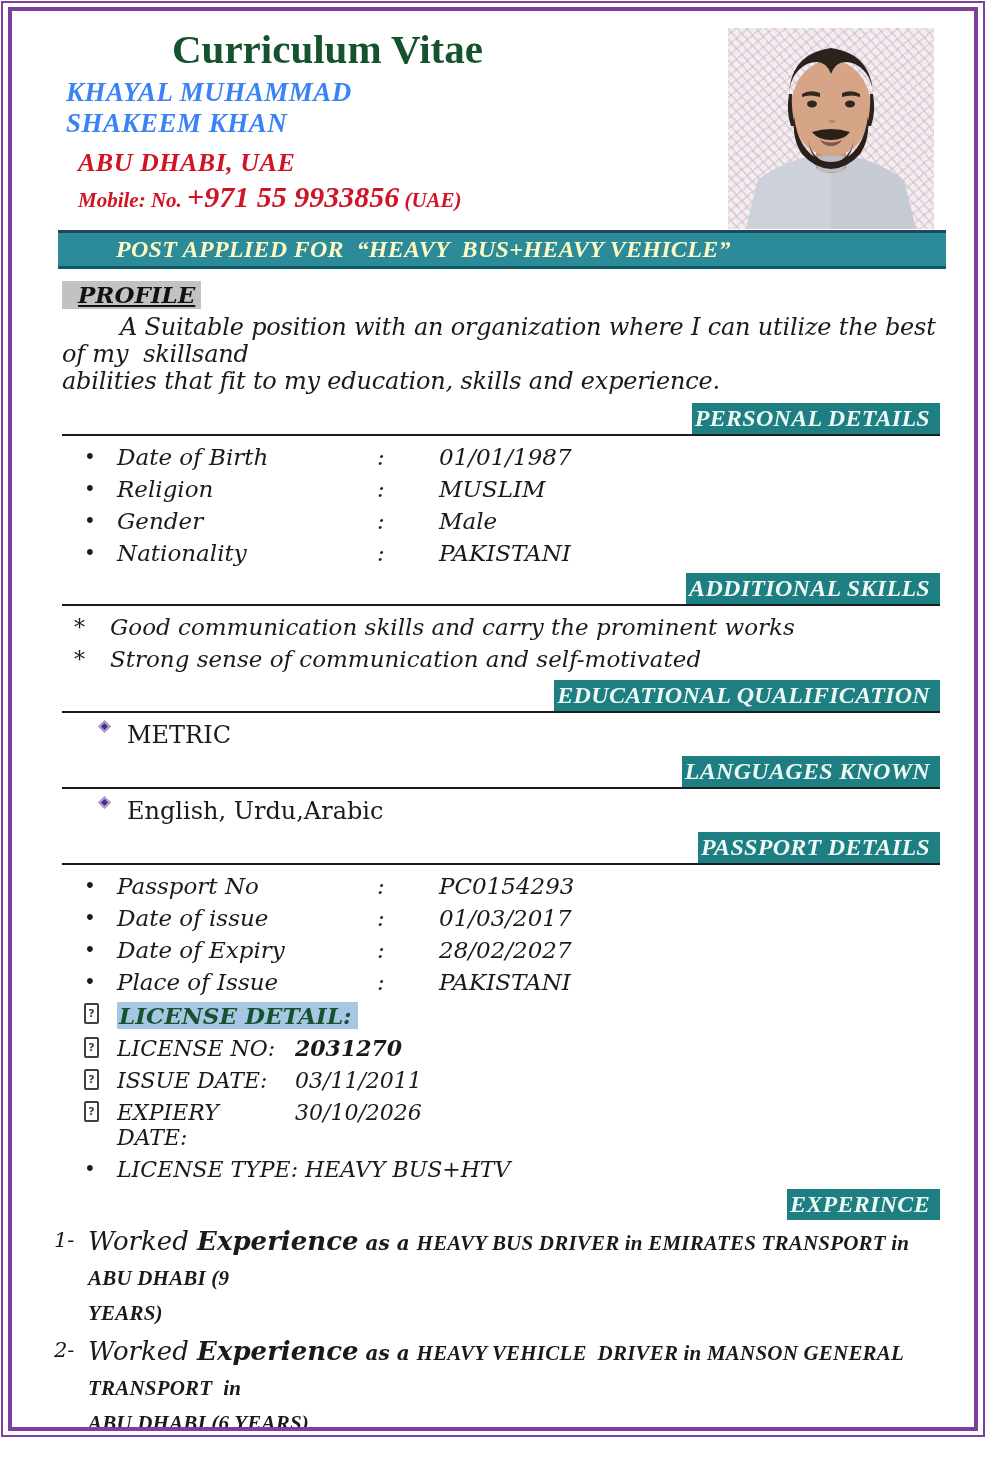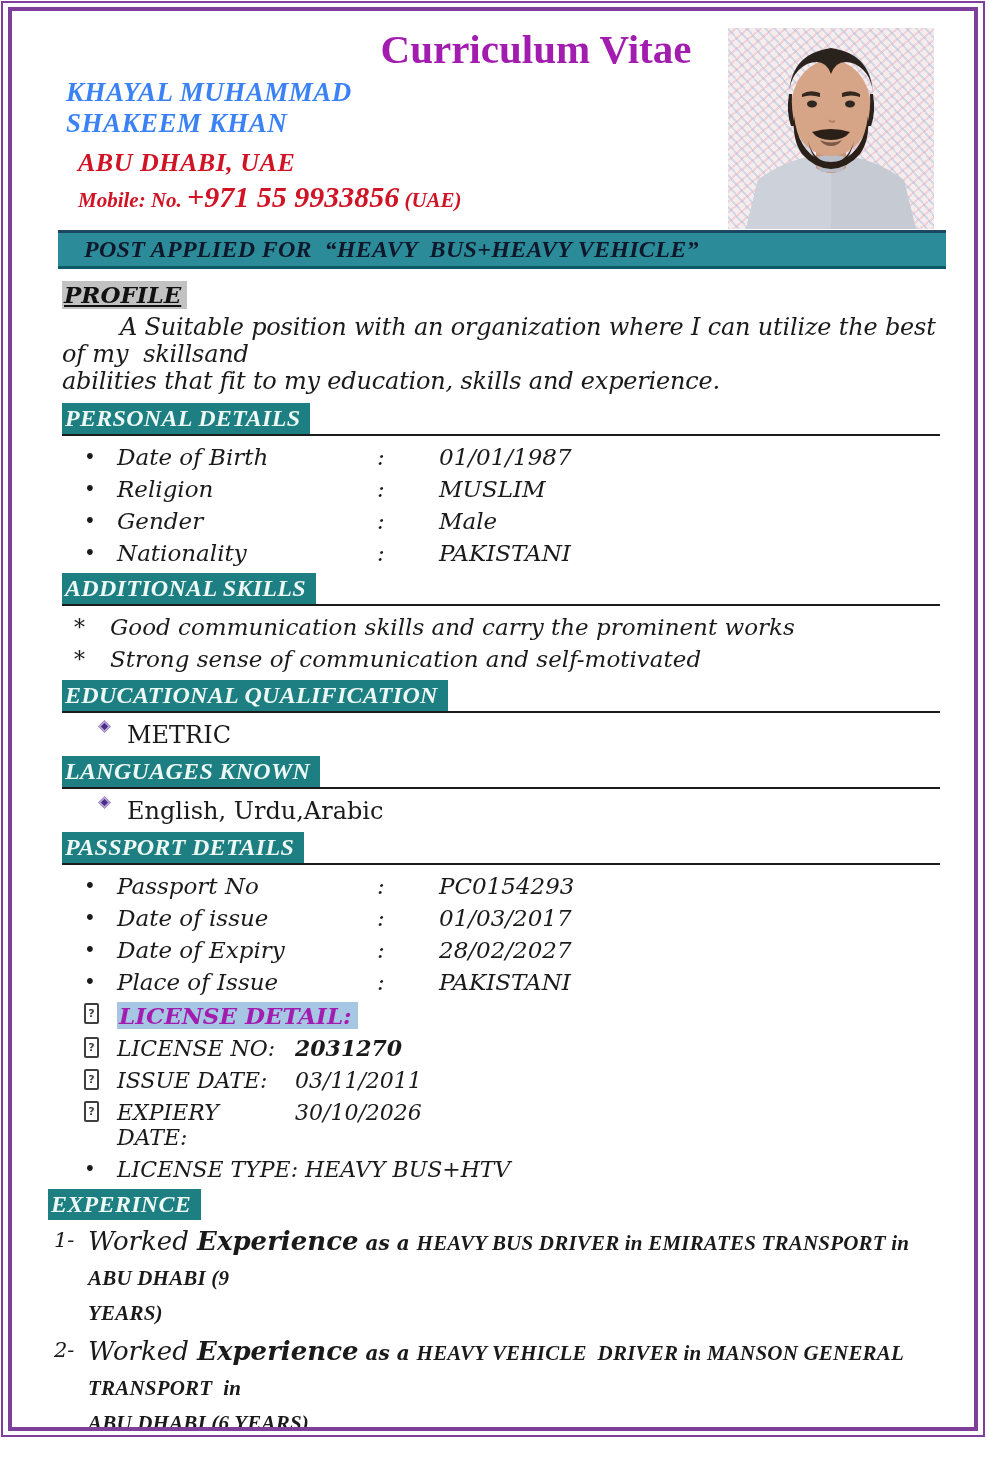--- a/index.html
+++ b/index.html
@@ -5,49 +5,49 @@
   * { margin:0; padding:0; box-sizing:border-box; }
   html,body { background:#ffffff; }
   body { width:988px; height:1481px; font-family:"DejaVu Serif", serif; color:#1a1a1a; overflow:hidden; }
 
   .sheet { width:988px; height:1481px; background:#fff; }
   .frame-outer { margin:1px 3px 0 1px; border:2px solid #7e3f9b; padding:4px 5px; background:#fdfdff; }
   .frame-inner { border:4px solid #7e3f9b; background:#fff; height:1424px; overflow:hidden; position:relative;
                  padding:6px 34px 0 50px; }
 
   
-  .title { text-align:center; font-family:"Liberation Serif", serif; font-weight:bold;
-           font-size:41px; line-height:48px; color:#a21caf; margin:8px 40px 0 110px; letter-spacing:0px; }
+  .title { text-align:left; font-family:"Liberation Serif", serif; font-weight:bold;
+           font-size:41px; line-height:48px; color:#14532d; margin:8px 40px 0 110px; letter-spacing:0px; }
   .photo { position:absolute; top:17px; right:40px; width:206px; height:201px;
            background:
              repeating-linear-gradient(48deg, rgba(150,185,225,.38) 0 2px, rgba(0,0,0,0) 2px 7px),
              repeating-linear-gradient(-40deg, rgba(235,170,185,.40) 0 2px, rgba(0,0,0,0) 2px 8px),
              #f6ecec; overflow:hidden; }
   .photo svg { display:block; width:100%; height:100%; }
 
   .name-block { margin:4px 0 0 4px; color:#3b82f6; font-weight:bold; font-style:italic;
                 font-family:"Liberation Serif", serif; font-size:27px; line-height:31px; letter-spacing:.5px; }
   .loc { margin:10px 0 0 16px; color:#d01425; font-weight:bold; font-style:italic;
          font-family:"Liberation Serif", serif; font-size:26px; line-height:28px; letter-spacing:.5px; }
   .mobile { margin:3px 0 0 16px; color:#d01425; font-weight:bold; font-style:italic;
             font-family:"Liberation Serif", serif; font-size:21px; line-height:34px; white-space:pre-wrap; }
   .mobile .num { font-size:30px; }
 
   .banner { margin:13px -6px 0 -4px; background:#2b8b99; border-top:3px solid #1d4660; border-bottom:3px solid #0c5a68;
-            color:#0f172a; font-weight:bold; font-style:italic; font-family:"Liberation Serif", serif;
-            font-size:24px; line-height:31px; padding:1px 6px 1px 26px; white-space:pre-wrap; letter-spacing:.3px; }
-
-  
-  .sec { margin-top:8px; border-bottom:2px solid #1c1c1c; line-height:0; }
+            color:#fef9c3; font-weight:bold; font-style:italic; font-family:"Liberation Serif", serif;
+            font-size:24px; line-height:31px; padding:1px 6px 1px 58px; white-space:pre-wrap; letter-spacing:.3px; }
+
+  
+  .sec { margin-top:8px; border-bottom:2px solid #1c1c1c; line-height:0;text-align:right; }
   .sec.no-rule { border-bottom:none; }
   .sec .chip { display:inline-block; background:#1e7f82; color:#eef8f4; font-weight:bold; font-style:italic;
                font-family:"Liberation Serif", serif; font-size:24px; line-height:29px; padding:1px 10px 1px 3px;
                letter-spacing:.3px; vertical-align:bottom; }
   .chip-gray { display:inline-block; background:#c2c2c2; color:#111; font-style:italic; font-weight:600;
-               font-family:"DejaVu Serif", serif; font-size:23px; line-height:28px; padding:0 6px 0 2px;
+               font-family:"DejaVu Serif", serif; font-size:23px; line-height:28px; padding:0 6px 0 16px;
                text-decoration:underline; }
   .profile-head { margin-top:12px; }
 
   .para { font-style:italic; font-size:24px; line-height:27px; white-space:pre-wrap; margin-top:5px;
           text-indent:58px; letter-spacing:-0.2px; }
 
   
   .rows { margin-top:9px; }
   .dot-row { display:flex; padding-left:22px; font-style:italic; font-size:23px; line-height:24px; margin-bottom:8px; }
   .dot-row .bullet { width:33px; font-style:normal; font-size:20px; }
@@ -62,21 +62,21 @@
              line-height:26px; margin-bottom:6px; }
   .diamond { width:9px; height:9px; background:#4a2d86; border:2px solid #b4a2d6; transform:rotate(45deg);
              margin:0 18px 0 2px; flex:0 0 auto; }
 
   
   .lic-row { display:flex; align-items:flex-start; padding-left:22px; font-style:italic; font-size:22px;
              line-height:25px; margin-bottom:7px; }
   .tofu { width:15px; height:21px; border:2px solid #3f3f3f; border-radius:2px; display:inline-flex;
           align-items:center; justify-content:center; font:600 11px "DejaVu Sans", sans-serif; color:#3f3f3f;
           font-style:normal; margin:1px 18px 0 0; flex:0 0 auto; }
-  .lic-head-txt { background:#a6c6e4; color:#a21caf; font-weight:bold; font-size:23px; padding:1px 6px 1px 2px; }
+  .lic-head-txt { background:#a6c6e4; color:#14532d; font-weight:bold; font-size:23px; padding:1px 6px 1px 2px; }
   .lic-lbl { width:178px; }
   .lic-val-bold { font-weight:bold; font-style:italic; }
 
   
   .exp-sec { margin-left:-14px; margin-top:6px; }
   .exp-item { display:flex; padding-left:2px; margin-top:5px; }
   .exp-num { width:34px; font-style:italic; font-size:21px; line-height:31px; margin-left:-10px; }
   .exp-text { flex:1; font-style:italic; font-size:26px; line-height:33px; white-space:pre-wrap; }
   .exp-text .b { font-weight:bold; }
   .exp-text .asa { font-weight:bold; font-size:20px; }

